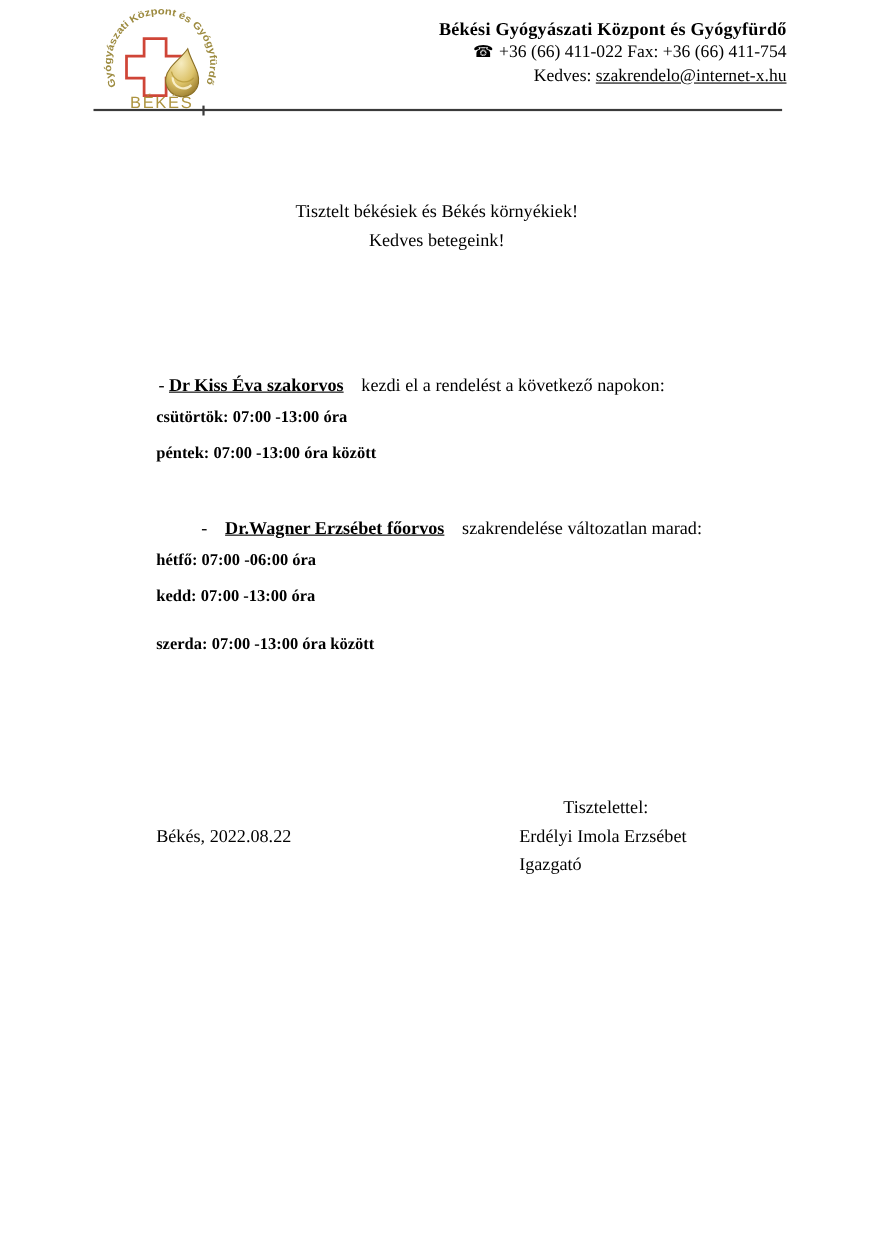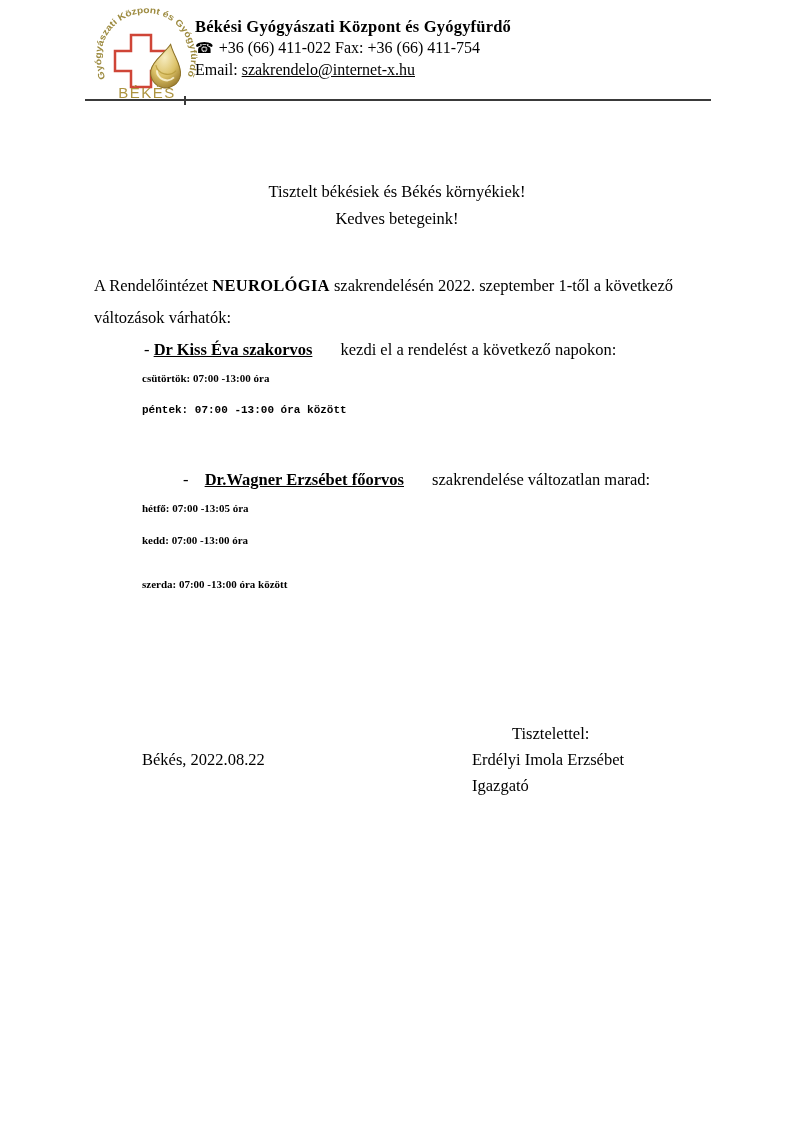--- a/index.html
+++ b/index.html
@@ -7,37 +7,37 @@
     position:relative;
     width:794px;height:1123px;
     margin:0 auto;
     background:#ffffff;
     font-family:"Liberation Serif","DejaVu Serif",serif;
     color:#000;
     overflow:hidden;
   }
   .abs{position:absolute;}
   
-  .header-text{left:195px;top:16px;width:520px;text-align:left;}
+  .header-text{left:195px;top:16px;width:520px;text-align:right;}
   .header-text .org{font-size:16.5px;font-weight:700;line-height:21px;letter-spacing:.2px;}
   .header-text .hline{font-size:16px;line-height:21px;}
   .hicon{font-size:15px;display:inline-block;margin-right:5px;position:relative;top:0px;}
   .email-link{color:#000;text-decoration:underline;}
   .rule{left:85px;top:99px;width:626px;height:2px;background:#3a3a3a;}
   .rule-tick{left:184px;top:96px;width:2px;height:9px;background:#3a3a3a;}
   .logo{left:84px;top:8px;width:126px;height:94px;}
   
   .center-line{left:0;width:794px;text-align:center;font-size:16.5px;}
   .intro{left:94px;top:270px;width:585px;font-size:16.5px;line-height:32px;}
   .dept-bold{font-weight:700;letter-spacing:.3px;}
   .bullet{left:94px;font-size:16.5px;white-space:nowrap;}
   .bullet .dash{display:inline-block;}
   .doctor{font-weight:700;text-decoration:underline;}
-  .bullet .rest{margin-left:24px;}
-  .sched{left:142px;font-weight:700;font-size:11px;white-space:nowrap;}
+  .bullet .rest{margin-left:12px;}
+  .sched{left:142px;font-weight:700;font-size:15px;white-space:nowrap;}
   .closing{left:142px;top:647px;font-size:16.5px;}
   
   .sig{font-size:16.5px;white-space:nowrap;}
 </style>
 </head>
 <body>
 
 <div class="page">
 
   <svg class="abs logo" viewBox="0 0 126 94">
@@ -60,47 +60,46 @@
     </g>
     <text x="63" y="90" text-anchor="middle" font-size="15" letter-spacing="1.5" font-family="Liberation Sans, sans-serif" fill="#ad9440">BÉKÉS</text>
   </svg>
 
   <div class="abs header-text">
     <div class="org">Békési Gyógyászati Központ és Gyógyfürdő</div>
     <div class="hline">
       <span class="hicon">☎</span><span>+36 (66) 411-022 Fax: +36 (66) 411-754</span>
     </div>
     <div class="hline">
-      <span>Email:</span>
+      <span>Kedves:</span>
       <a href="#" class="email-link">szakrendelo@internet-x.hu</a>
     </div>
   </div>
 
   <div class="abs rule"></div>
   <div class="abs rule-tick"></div>
 
   <div class="abs center-line" style="top:182px;">Tisztelt békésiek és Békés környékiek!</div>
   <div class="abs center-line" style="top:209px;">Kedves betegeink!</div>
 
-  <div class="abs intro"><span>A Rendelőintézet </span><span class="dept-bold">NEUROLÓGIA</span><span> szakrendelésén 2022. szeptember 1-től a következő változások várhatók:</span></div>
 
   <div class="abs bullet" style="top:340px;">
     <span class="dash" style="margin-left:50px;">-</span>
     <span class="doctor" style="">Dr Kiss Éva szakorvos</span>
     <span class="rest">kezdi el a rendelést a következő napokon:</span>
   </div>
   <div class="abs sched" style="top:372px;">csütörtök: 07:00 -13:00 óra</div>
-  <div class="abs sched" style="top:404px;font-family:Liberation Mono, monospace;">péntek: 07:00 -13:00 óra között</div>
+  <div class="abs sched" style="top:404px;">péntek: 07:00 -13:00 óra között</div>
 
   <div class="abs bullet" style="top:470px;">
     <span class="dash" style="margin-left:89px;">-</span>
     <span class="doctor" style="margin-left:12px;margin-top:11px;">Dr.Wagner Erzsébet főorvos</span>
     <span class="rest">szakrendelése változatlan marad:</span>
   </div>
-  <div class="abs sched" style="top:502px;">hétfő: 07:00 -13:05 óra</div>
+  <div class="abs sched" style="top:502px;">hétfő: 07:00 -06:00 óra</div>
   <div class="abs sched" style="top:534px;">kedd: 07:00 -13:00 óra</div>
   <div class="abs sched" style="top:578px;">szerda: 07:00 -13:00 óra között</div>
 
 
   <div class="abs sig" style="left:472px;top:724px;margin-left:40px;">Tisztelettel:</div>
   <div class="abs sig" style="left:142px;top:750px;">Békés, 2022.08.22</div>
   <div class="abs sig" style="left:472px;top:750px;">Erdélyi Imola Erzsébet</div>
   <div class="abs sig" style="left:472px;top:776px;">Igazgató</div>
 
 </div>

